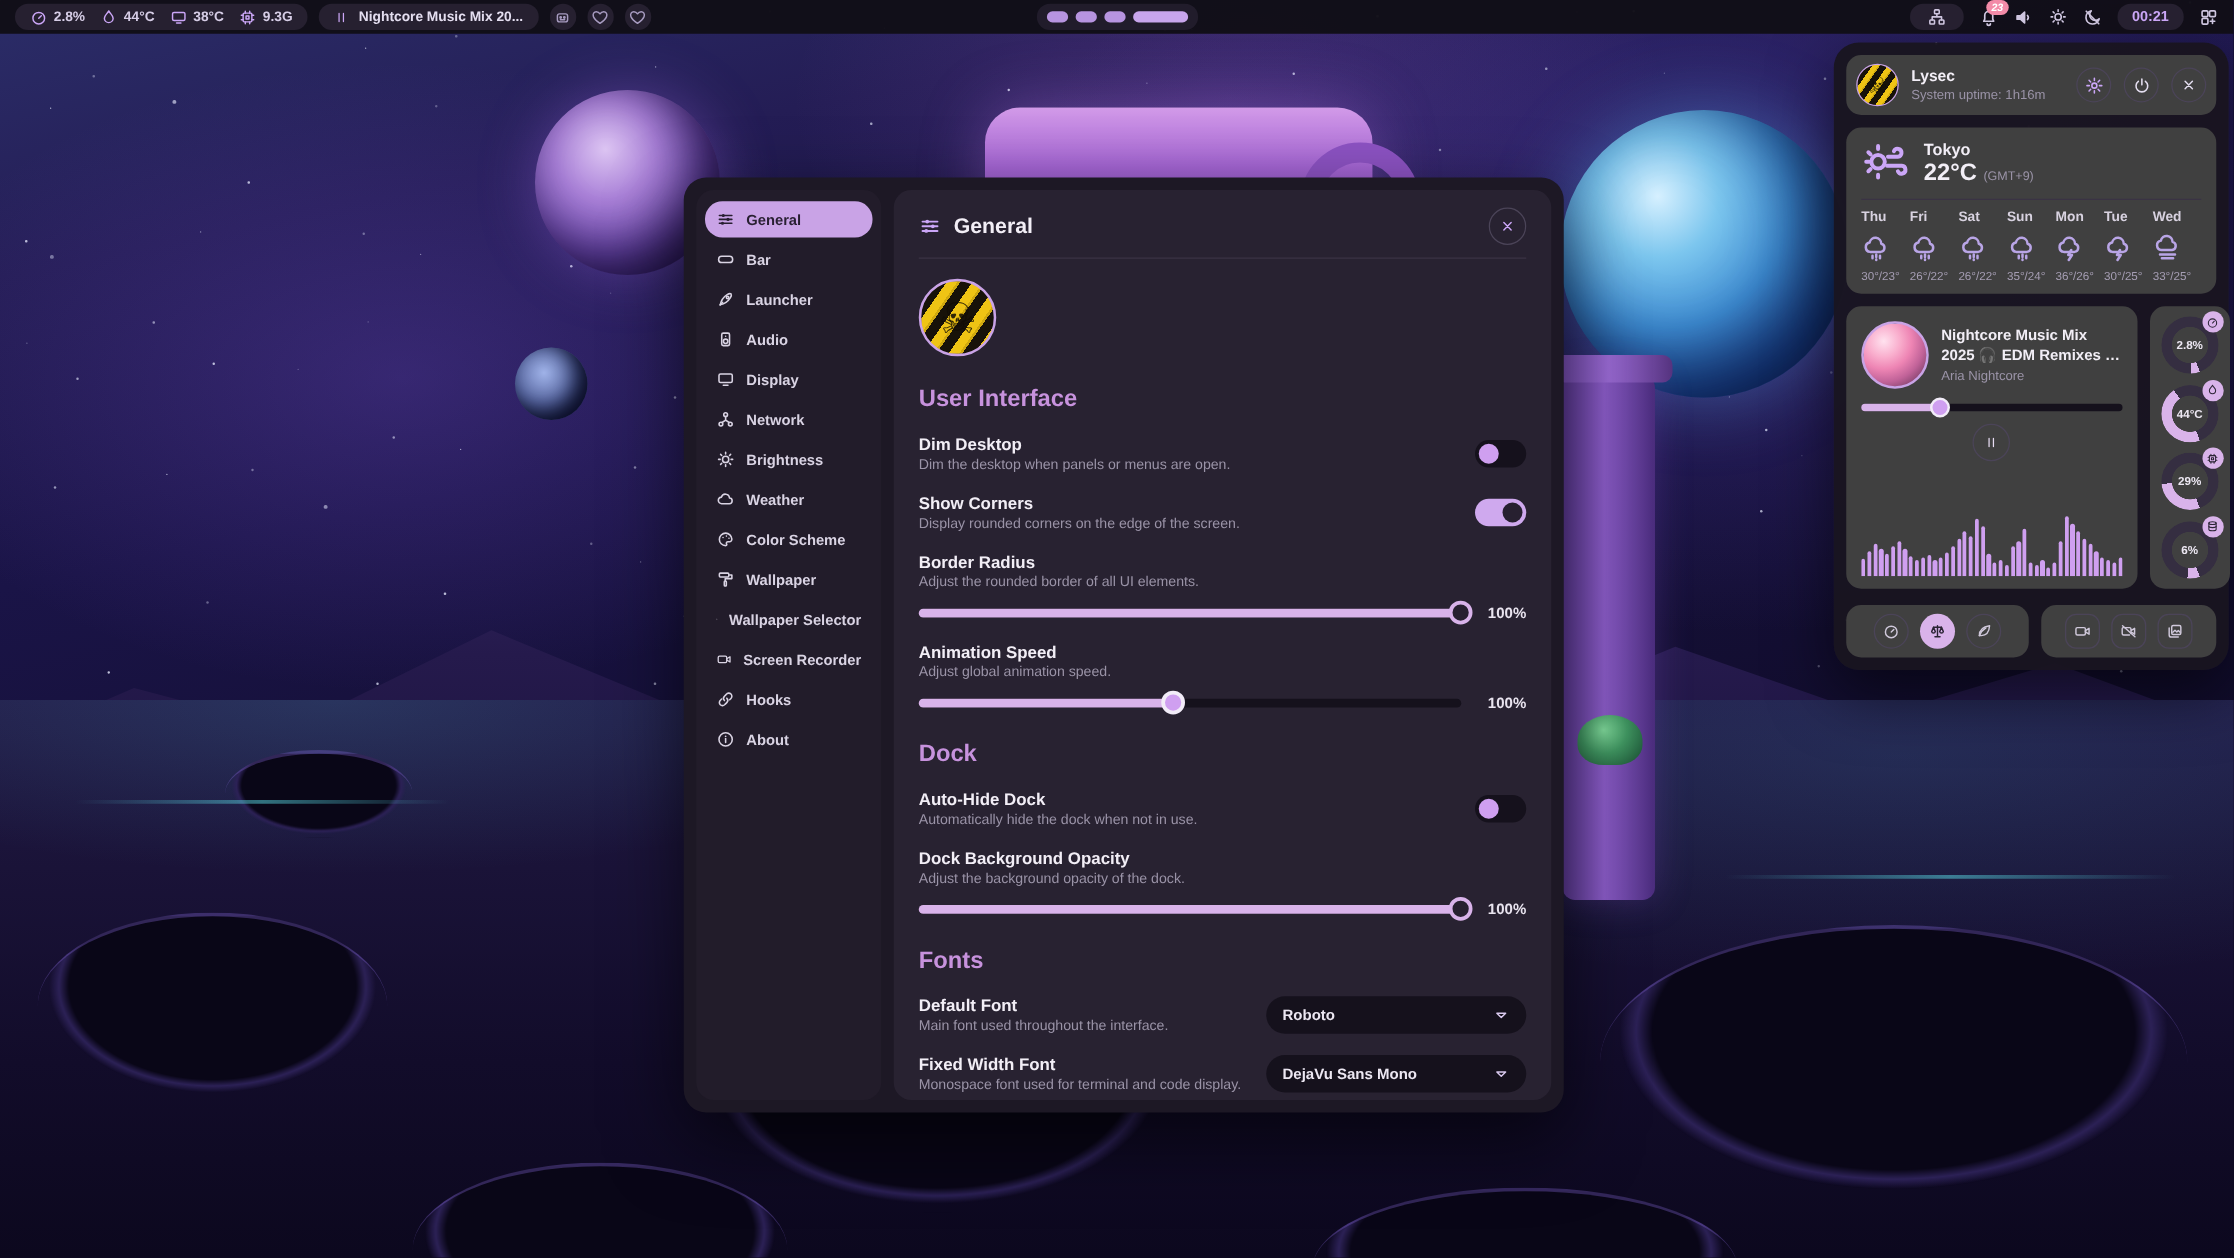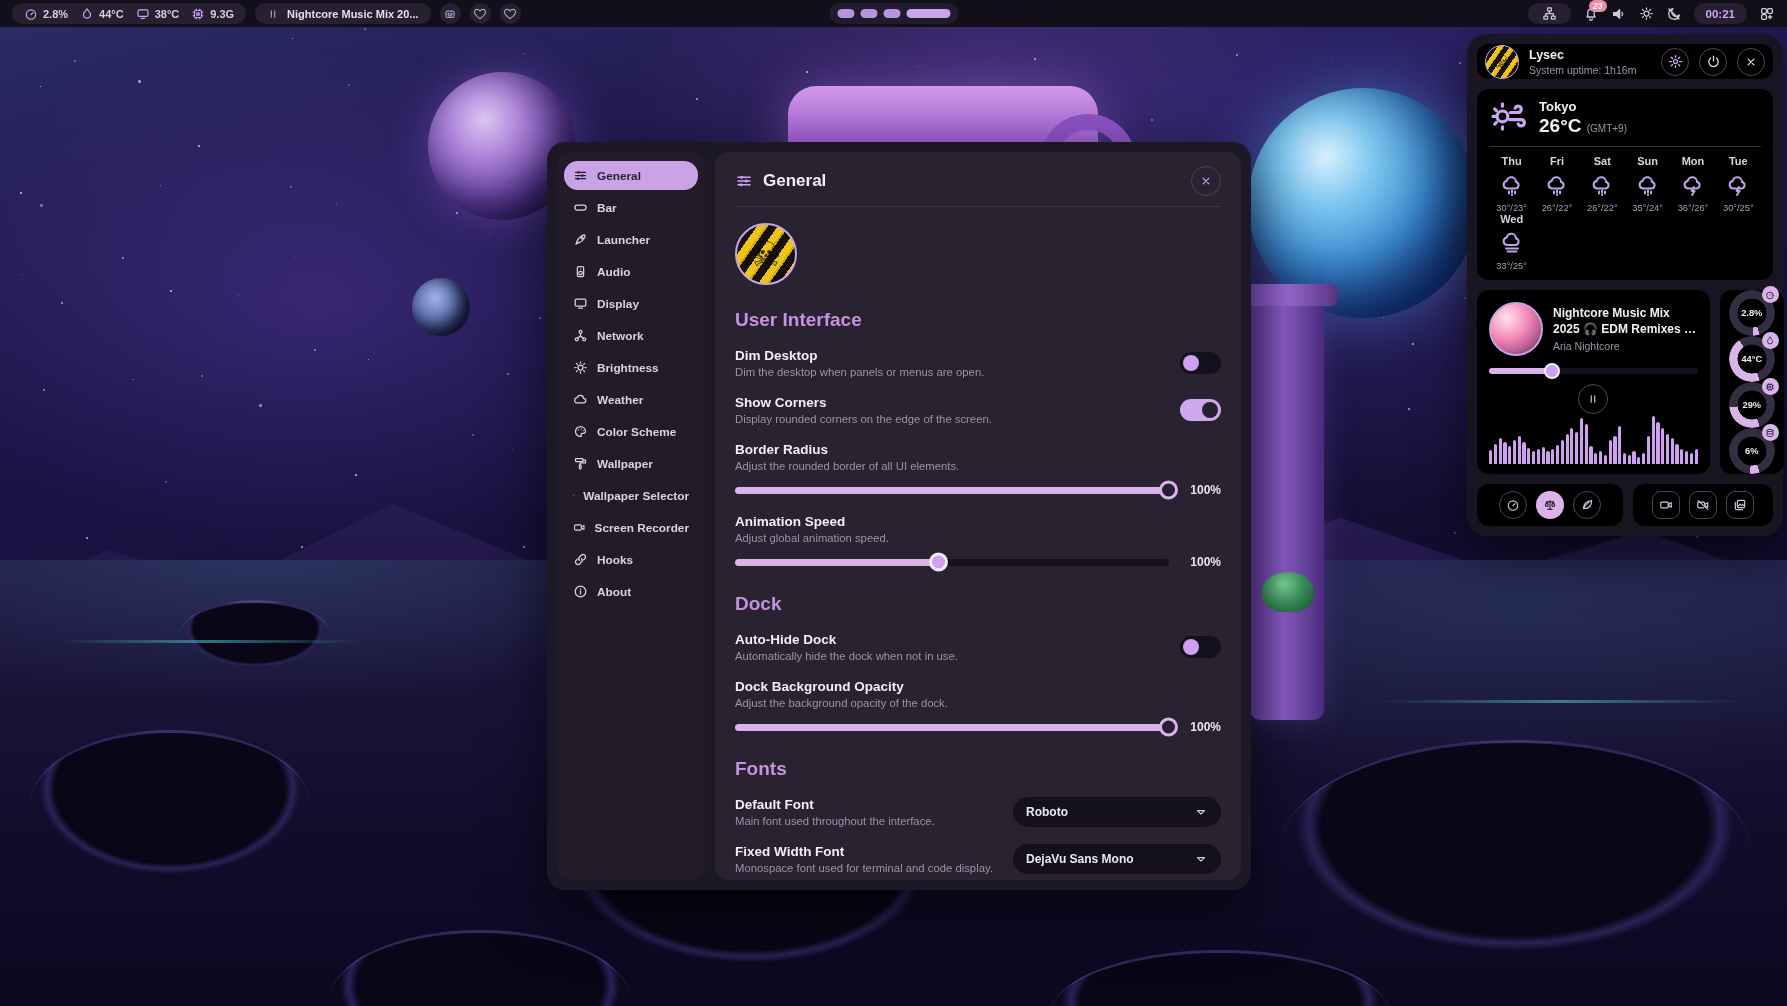--- a/index.html
+++ b/index.html
@@ -124,40 +124,40 @@
   
   .dropdown { width:208px; height:30px; border-radius:15px; background:#15111c; display:flex; align-items:center;
     justify-content:space-between; padding:0 13px; cursor:pointer; flex:none; }
   .dd-val { font-size:12px; font-weight:bold; color:#ece7f2; }
   .dropdown .icon { color:#d9c9ee; }
 
   
   .panel { position:absolute; left:1467px; top:34px; width:316px; height:502px; background:rgba(25,21,32,.97);
     border-radius:20px; box-shadow:0 18px 50px rgba(0,0,0,.55); z-index:45; padding:10px; display:flex;
     flex-direction:column; gap:10px; }
-  .card { background:#000000; border-radius:12px; }
+  .card { background:#404040; border-radius:12px; }
   .p-header { height:48px; display:flex; align-items:center; gap:10px; padding:0 8px 0 8px; }
   .avatar-sm { width:34px; height:34px; border-radius:50%; flex:none; border:1.5px solid #c9a3e6;
     background: repeating-linear-gradient(125deg, #efc414 0 4px, #d0a90f 4px 5px, #171209 5px 10px); position:relative; overflow:hidden; }
   .avatar-sm::after { content:"☠"; position:absolute; inset:0; display:flex; align-items:center; justify-content:center;
     font-size:18px; color:rgba(15,12,5,.85); }
   .p-user { flex:1; }
   .p-name { font-size:12.5px; font-weight:bold; color:#f2eef6; }
   .p-uptime { font-size:10.5px; color:#9a93a7; margin-top:2px; }
   .p-hbtn { width:28px; height:28px; border-radius:50%; border:1.5px solid #4b4458; display:flex; align-items:center;
     justify-content:center; color:#e4def0; cursor:pointer; flex:none; }
   .p-hbtn.accent { color:#cba6f7; }
   .weather { padding:10px 12px 9px 12px; }
   .w-top { display:flex; align-items:center; gap:12px; }
   .w-top .icon { color:#cba6f7; }
   .w-city { font-size:13px; font-weight:bold; color:#f2eef6; }
   .w-temp { font-size:19px; font-weight:bold; color:#f2eef6; margin-top:1px; }
   .w-tz { font-size:10px; font-weight:normal; color:#9a93a7; }
   .w-div { height:1px; background:#3a3344; margin:9px 0 8px 0; }
-  .w-days { display:grid; grid-template-columns:repeat(6,1fr); text-align:center; }
+  .w-days { display:grid; grid-template-columns:repeat(7,1fr); text-align:left; }
   .w-day { font-size:11px; font-weight:bold; color:#d8d2e0; }
   .w-icon { margin:7px auto 5px auto; color:#b9a5e6; }
   .w-temps { font-size:9.3px; color:#a69eb4; white-space:nowrap; }
   .media-row { display:flex; gap:10px; height:226px; }
   .media { flex:1; padding:12px 12px 10px 12px; display:flex; flex-direction:column; }
   .m-top { display:flex; gap:10px; align-items:center; }
   .album { width:54px; height:54px; border-radius:50%; flex:none; border:2px solid #c9a3e6;
     background: radial-gradient(circle at 32% 28%, #ffe2ef 0%, #f9aecd 26%, #ee85b4 45%, #c06298 66%, #7c3f68 86%, #4c2845 100%); }
   .m-info { min-width:0; }
   .m-song { font-size:12px; font-weight:bold; color:#f2eef6; line-height:1.3; display:-webkit-box;
@@ -807,21 +807,21 @@
       <div class="w-top">
         <span class="icon i38">
             <svg viewBox="0 0 24 24" stroke-width="1.7">
               <circle cx="8.5" cy="11" r="3.4"></circle>
               <path d="M8.5 4.5V3M8.5 19v-1.5M2.5 11H4M3.6 6.2l1.1 1.1M3.6 15.8l1.1-1.1"></path>
               <path d="M13.5 8.5h5a2 2 0 1 0-2-2.8M13 13h7.5a2 2 0 1 1-2 2.8"></path>
             </svg>
           </span>
         <div>
           <div class="w-city">Tokyo</div>
-          <div class="w-temp"><span>26°C</span>
+          <div class="w-temp"><span>22°C</span>
             <span class="w-tz">(GMT+9)</span></div>
         </div>
       </div>
       <div class="w-div"></div>
       <div class="w-days">
         <div><div class="w-day">Thu</div><div class="w-icon icon i24">
               <svg viewBox="0 0 24 24" stroke-width="1.8">
                 <path d="M7 14.5a3.8 3.8 0 0 1-.3-7.5A4.7 4.7 0 0 1 16 8a3.3 3.3 0 0 1-.4 6.5H7z"></path>
                 <path d="M9 17.5v2M12 16.5v2M15 17.5v2M12 20.5v.5"></path>
               </svg>

